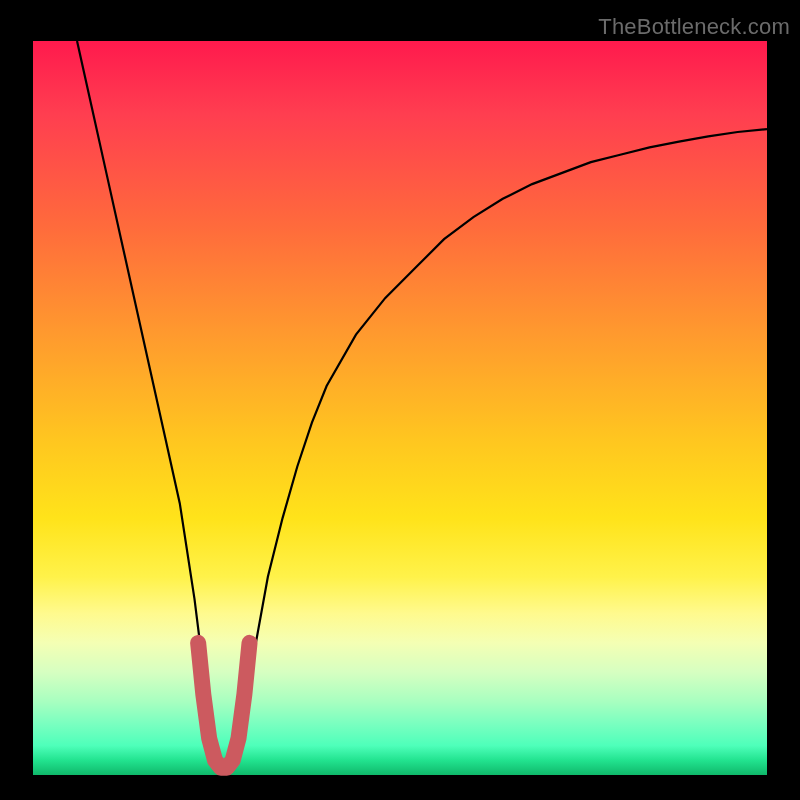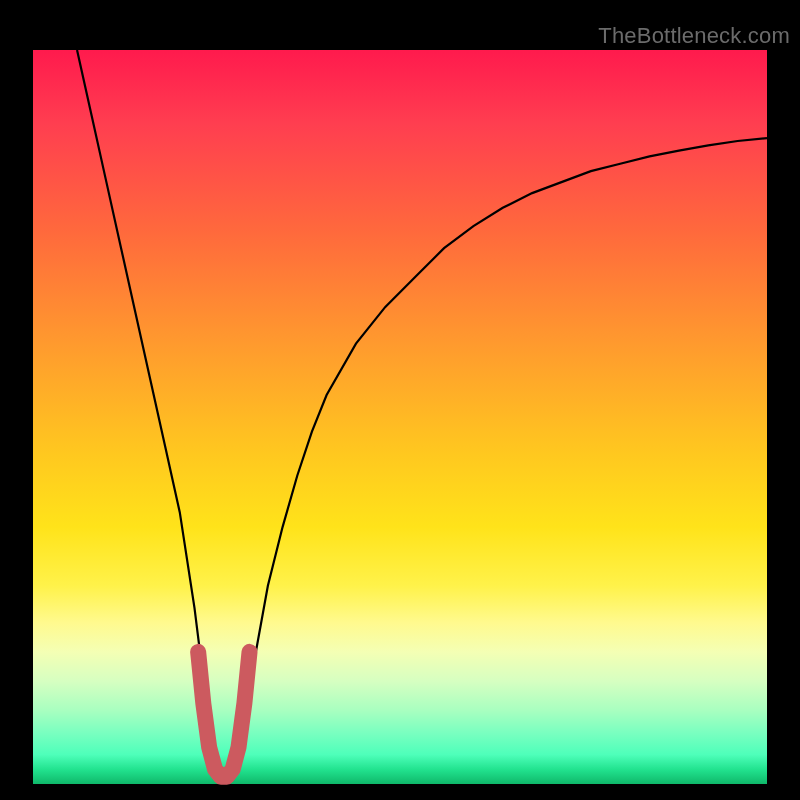--- a/index.html
+++ b/index.html
@@ -7,21 +7,21 @@
     padding: 0;
     width: 800px;
     height: 800px;
     background: #000;
     overflow: hidden;
     font-family: Arial, Helvetica, sans-serif;
   }
   .frame {
     position: absolute;
     left: 0;
-    top: 17px;
+    top: 8px;
     width: 800px;
     height: 600px;
     background: #000;
     text-decoration: underline;
   }
   .plot-area {
     position: absolute;
     left: 33px;
     top: 33px;
     width: 734px;

